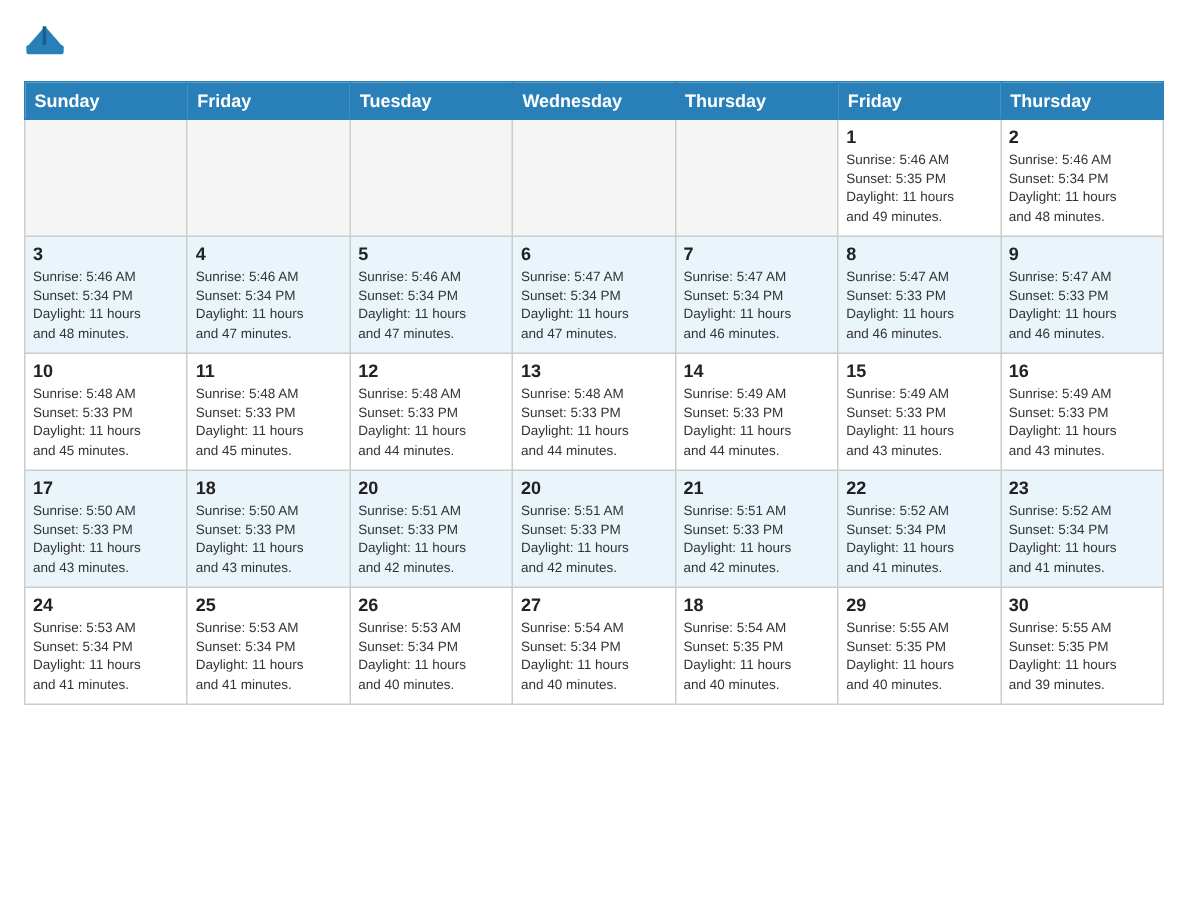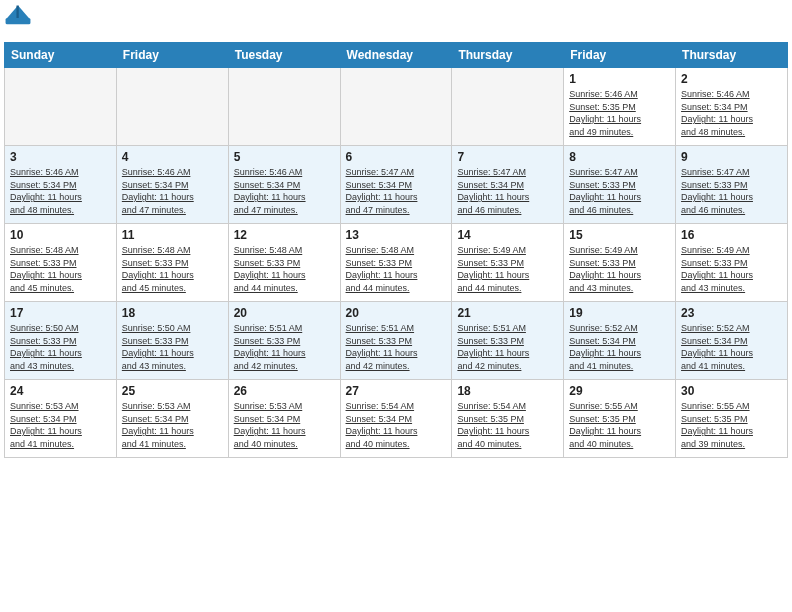--- a/index.html
+++ b/index.html
@@ -7,21 +7,21 @@
       font-family: Arial, sans-serif;
       background: #fff;
       width: 792px;
       height: 612px;
       overflow: hidden;
     }
     .page {
       width: 792px;
       height: 612px;
       background: #fff;
-      padding: 4px;
+      padding: 16px;
     }
     .header {
       display: flex;
       justify-content: space-between;
       align-items: flex-start;
       margin-bottom: 10px;
     }
     .logo {
       display: flex;
       align-items: center;
@@ -80,21 +80,20 @@
       font-size: 12px;
       font-weight: bold;
       display: block;
       margin-bottom: 2px;
       color: #222;
     }
     .day-info {
       font-size: 9px;
       line-height: 1.4;
       color: #333;
-      text-decoration: underline;
     }
     tr:nth-child(even) td:not(.empty) {
       background: #eaf4fb;
     }
     tr:nth-child(odd) td:not(.empty) {
       background: #fff;
     }
   </style>
 </head>
 <body>
@@ -284,21 +283,21 @@
 and 42 minutes.</div>
           </td>
           <td>
             <span class="day-num">21</span>
             <div class="day-info" style="white-space: pre-line;">Sunrise: 5:51 AM
 Sunset: 5:33 PM
 Daylight: 11 hours
 and 42 minutes.</div>
           </td>
           <td>
-            <span class="day-num">19</span>
+            <span class="day-num">22</span>
             <div class="day-info" style="white-space: pre-line;">Sunrise: 5:52 AM
 Sunset: 5:34 PM
 Daylight: 11 hours
 and 41 minutes.</div>
           </td>
           <td>
             <span class="day-num">23</span>
             <div class="day-info" style="white-space: pre-line;">Sunrise: 5:52 AM
 Sunset: 5:34 PM
 Daylight: 11 hours

